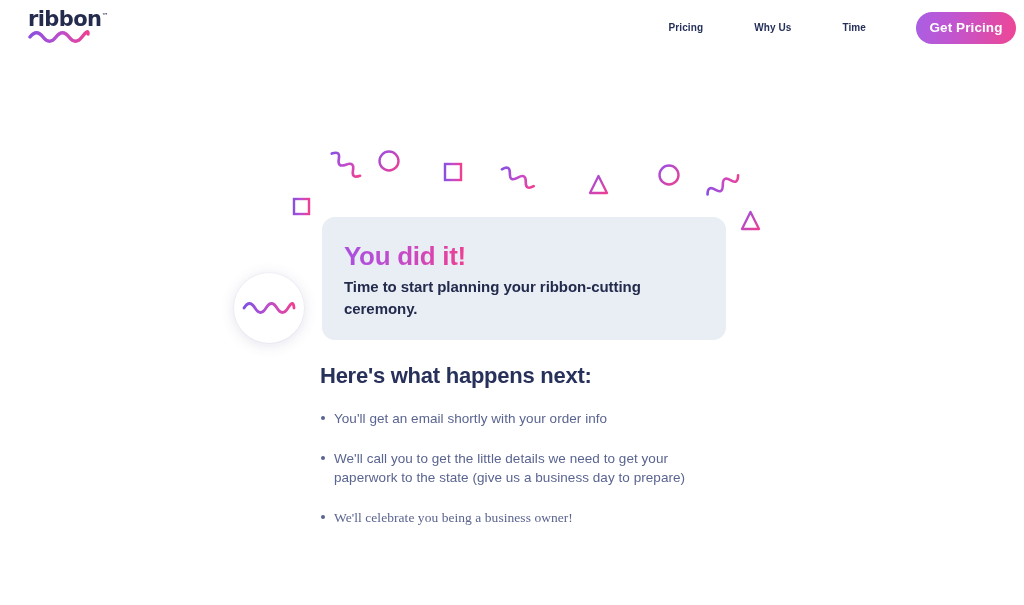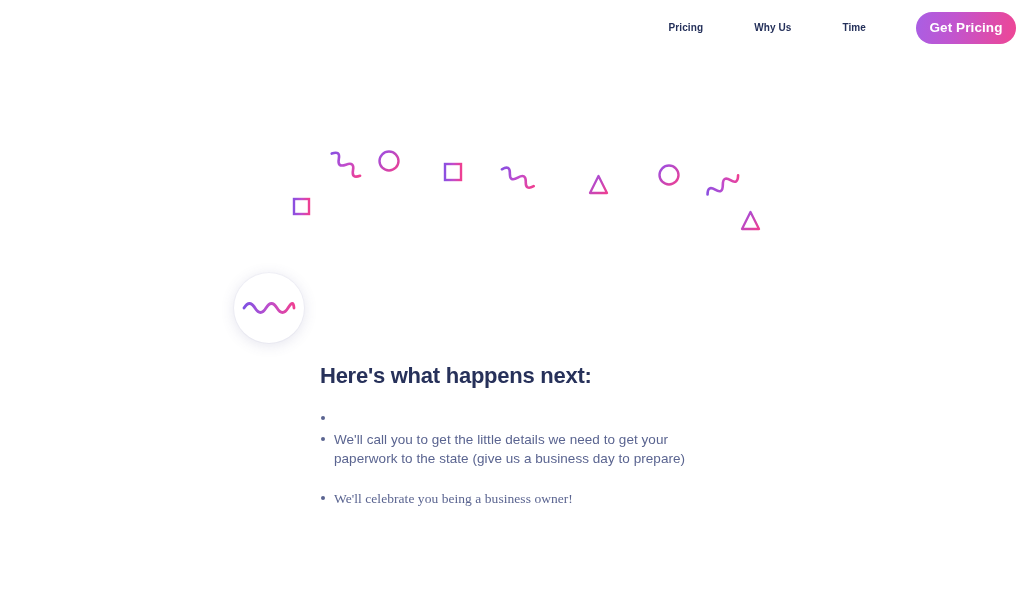--- a/index.html
+++ b/index.html
@@ -196,20 +196,33 @@
     height: 4px;
     border-radius: 50%;
     background: #5a6490;
   }
 </style>
 </head>
 <body>
 
 <header class="site-header">
 
+  <a class="brand" href="#">
+    <span class="brand-wordmark"><span>ribbon</span><span class="brand-tm">™</span></span>
+    <svg class="brand-wave" width="62" height="13" viewBox="0 0 62 13">
+      <defs>
+        <linearGradient id="gradBrandWave" x1="0" y1="0" x2="1" y2="0">
+          <stop offset="0%" stop-color="#8b4fe0"></stop>
+          <stop offset="55%" stop-color="#bf4ecb"></stop>
+          <stop offset="100%" stop-color="#ee3f92"></stop>
+        </linearGradient>
+      </defs>
+      <path d="M2 7 Q 8.5 -1.5, 15 7 T 28 7 T 41 7 T 54 7 T 60 4" fill="none" stroke="url(#gradBrandWave)" stroke-width="3.4" stroke-linecap="round"></path>
+    </svg>
+  </a>
 
   <nav class="main-nav">
     <a class="nav-link pricing" href="#">Pricing</a>
     <a class="nav-link whyus" href="#">Why Us</a>
     <a class="nav-link blog" href="#">Time</a>
     <button class="cta-button">Get Pricing</button>
   </nav>
 
 </header>
 
@@ -255,26 +268,31 @@
         <linearGradient id="gradSeal" x1="0" y1="0" x2="1" y2="0">
           <stop offset="0%" stop-color="#7f51e3"></stop>
           <stop offset="50%" stop-color="#be4ecc"></stop>
           <stop offset="100%" stop-color="#ee3f92"></stop>
         </linearGradient>
       </defs>
       <path d="M2 10 Q 7.5 1, 13 10 T 24 10 T 35 10 T 46 10 T 52 10" fill="none" stroke="url(#gradSeal)" stroke-width="2.8" stroke-linecap="round"></path>
     </svg>
   </div>
 
+  <section class="message-card">
+    <h1 class="card-heading">You did it!</h1>
+    <p class="card-body">Time to start planning your ribbon-cutting ceremony.</p>
+  </section>
 
   <h2 class="next-heading">Here's what happens next:</h2>
 
   <ul class="next-list">
     <li>
       <span class="list-bullet"></span>
+      <span>You'll get an email shortly with your order info</span>
     </li>
     <li>
       <span class="list-bullet"></span>
       <span>We'll call you to get the little details we need to get your paperwork to the state (give us a business day to prepare)</span>
     </li>
     <li>
       <span class="list-bullet"></span>
       <span>We'll celebrate you being a business owner!</span>
     </li>
   </ul>

